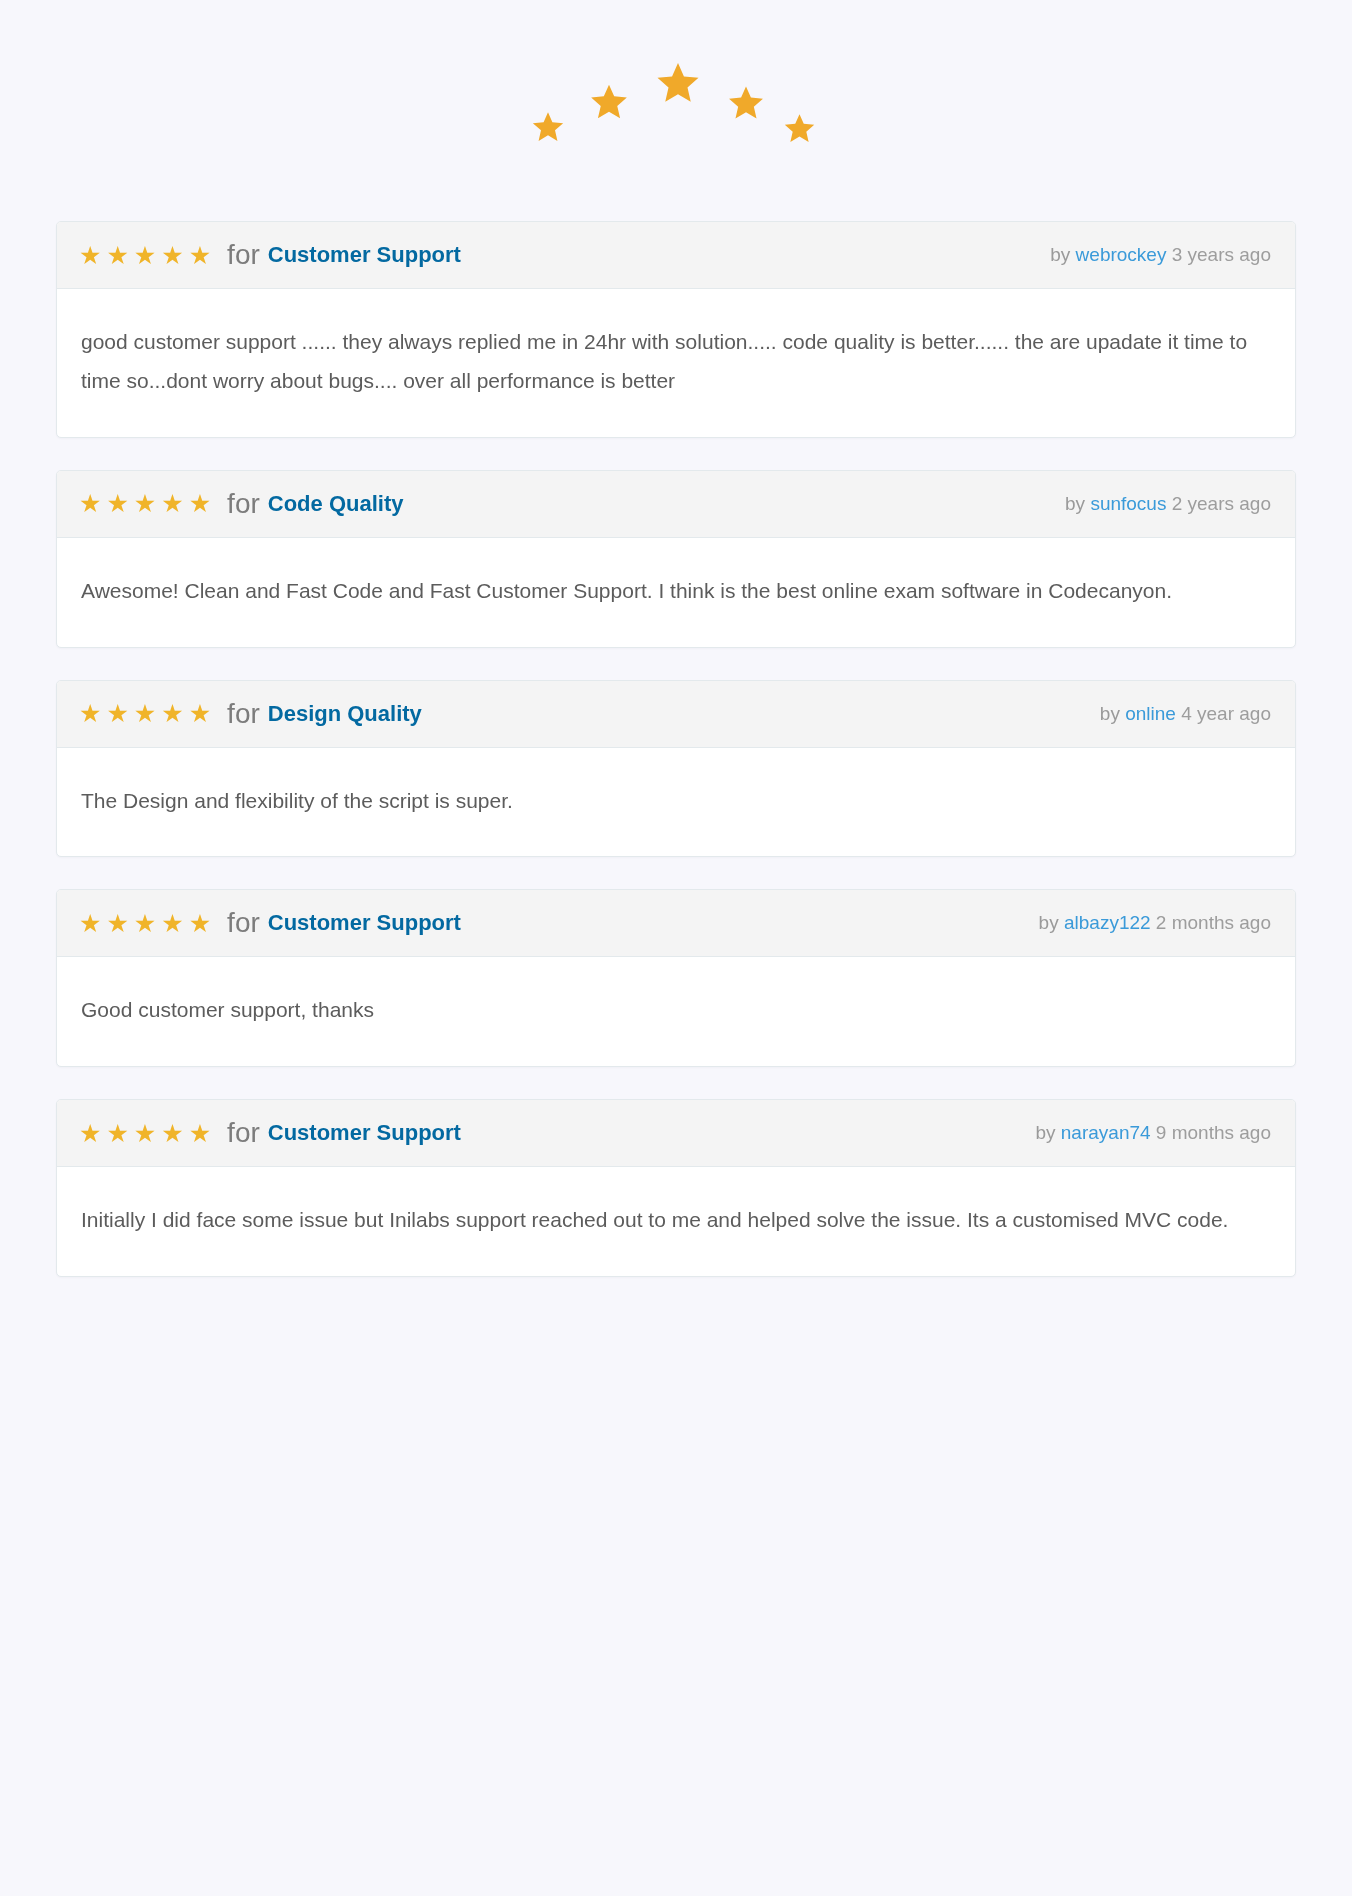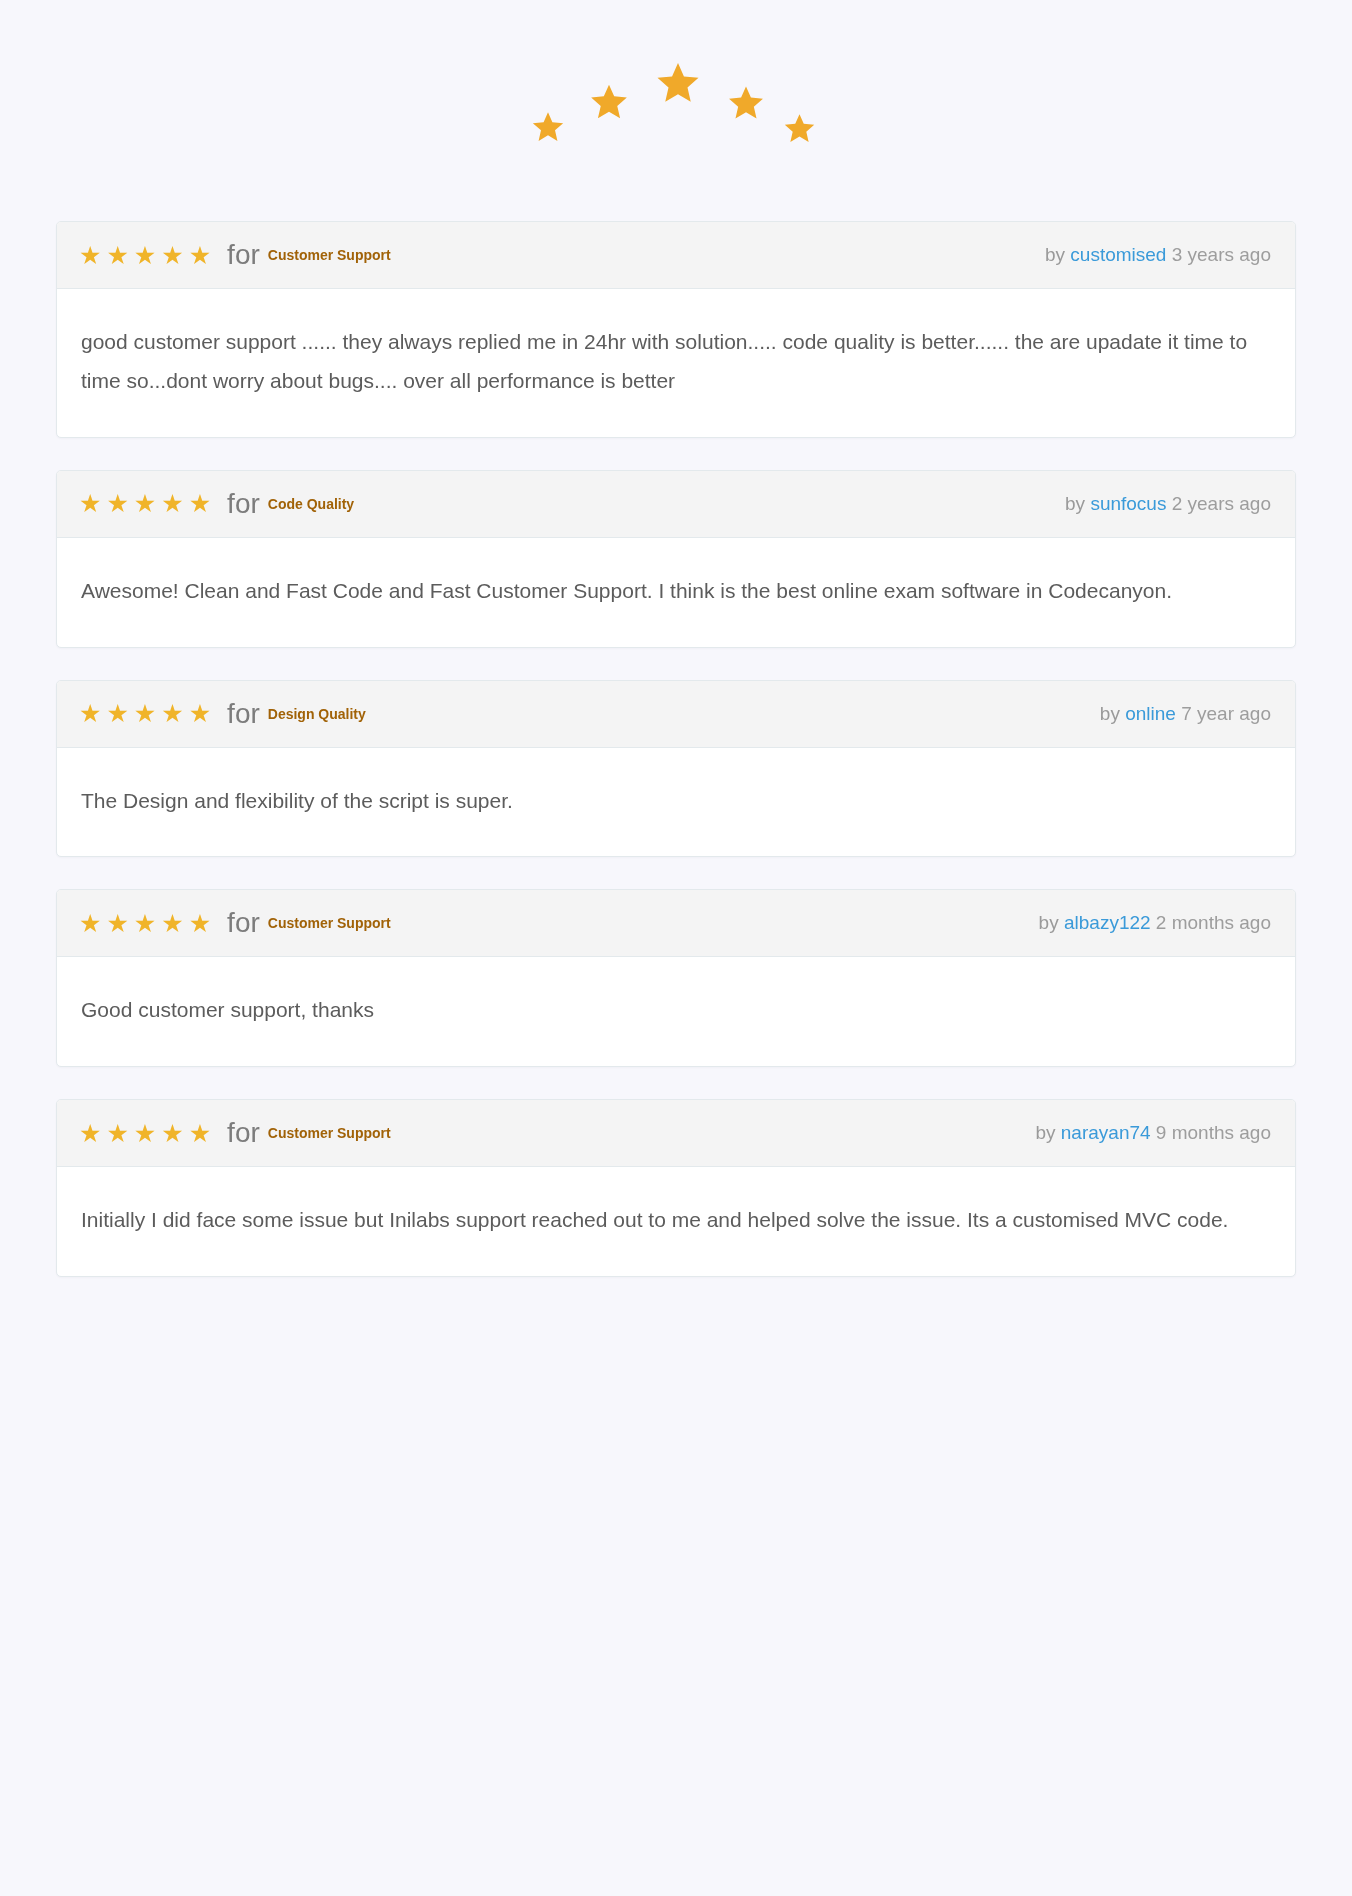--- a/index.html
+++ b/index.html
@@ -103,22 +103,22 @@
     display: inline-block;
   }
 
   .for-label {
     font-size: 28px;
     color: #7c7c7c;
     font-weight: 400;
   }
 
   .category {
-    font-size: 14px;
-    color: #a16207;
+    font-size: 22px;
+    color: #0369a1;
     font-weight: 700;
     margin-left: 8px;
   }
 
   .review-meta-right {
     font-size: 19px;
     color: #9a9a9a;
     white-space: nowrap;
     font-weight: 400;
   }
@@ -184,21 +184,21 @@
             <span class="stars">
               <span class="star">★</span>
               <span class="star">★</span>
               <span class="star">★</span>
               <span class="star">★</span>
               <span class="star">★</span>
             </span>
             <span class="for-label">for</span>
             <span class="category">Customer Support</span>
           </div>
-          <div class="review-meta-right"><span class="by-word">by</span> <a class="author" href="#">customised</a> <span class="timeago">3 years ago</span></div>
+          <div class="review-meta-right"><span class="by-word">by</span> <a class="author" href="#">webrockey</a> <span class="timeago">3 years ago</span></div>
         </div>
         <div class="review-body">good customer support ...... they always replied me in 24hr with solution..... code quality is better...... the are upadate it time to time so...dont worry about bugs.... over all performance is better</div>
       </div>
       <div class="review-card">
         <div class="review-header">
           <div class="review-meta-left">
             <span class="stars">
               <span class="star">★</span>
               <span class="star">★</span>
               <span class="star">★</span>
@@ -218,21 +218,21 @@
             <span class="stars">
               <span class="star">★</span>
               <span class="star">★</span>
               <span class="star">★</span>
               <span class="star">★</span>
               <span class="star">★</span>
             </span>
             <span class="for-label">for</span>
             <span class="category">Design Quality</span>
           </div>
-          <div class="review-meta-right"><span class="by-word">by</span> <a class="author" href="#">online</a> <span class="timeago">7 year ago</span></div>
+          <div class="review-meta-right"><span class="by-word">by</span> <a class="author" href="#">online</a> <span class="timeago">4 year ago</span></div>
         </div>
         <div class="review-body">The Design and flexibility of the script is super.</div>
       </div>
       <div class="review-card">
         <div class="review-header">
           <div class="review-meta-left">
             <span class="stars">
               <span class="star">★</span>
               <span class="star">★</span>
               <span class="star">★</span>

